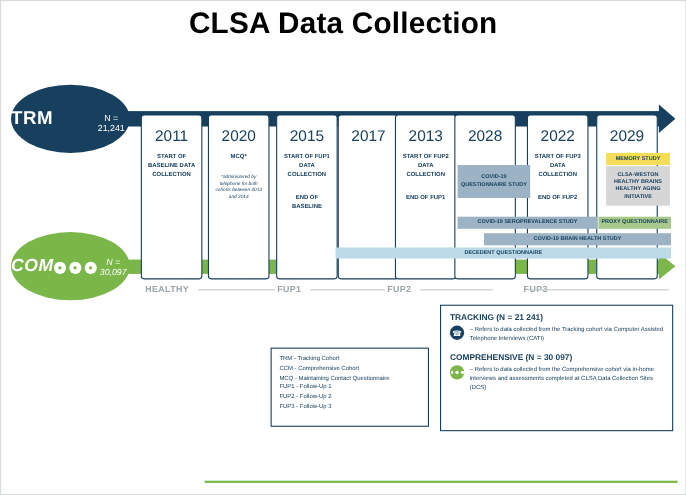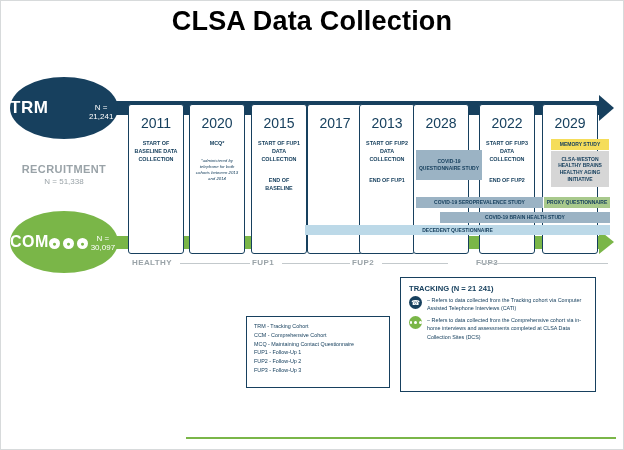--- a/index.html
+++ b/index.html
@@ -41,21 +41,21 @@
 
   
   .bubble{
     position:absolute;border-radius:50%;
     display:flex;align-items:center;justify-content:center;
     color:#fff;text-align:center;
   }
   #trm-bubble{left:10px;top:77px;width:108px;height:62px;background:#17405e;}
   #trm-bubble .b-name{font-size:17px;font-weight:bold;letter-spacing:.5px;}
   #trm-bubble .b-n{font-size:8px;margin-top:7px;padding-left:36px;}
-  #com-bubble{left:10px;top:211px;width:108px;height:62px;background:#7ab648;}
+  #com-bubble{left:10px;top:211px;width:108px;height:62px;background:#7ab648;font-style:italic;}
   #com-bubble .b-name{font-size:16px;font-weight:bold;letter-spacing:.5px;}
   #com-bubble .b-n{font-size:8px;margin-top:2px;}
   .com-icons{display:flex;gap:3px;margin-top:2px;}
   .com-icons span{
     width:11px;height:11px;border-radius:50%;background:#fff;color:#7ab648;
     font-size:7px;line-height:11px;display:inline-block;text-align:center;font-weight:bold;
   }
   
   #recruitment{
     position:absolute;left:8px;top:163px;width:112px;text-align:center;color:#9aa3a8;
@@ -88,21 +88,21 @@
   
   #abbrev{
     position:absolute;left:246px;top:316px;width:144px;height:72px;
     background:#fff;border:1.4px solid #17405e;
     padding:5px 7px;box-sizing:border-box;
   }
   #abbrev div{font-size:5.4px;line-height:1.62;color:#17405e;}
 
   
   #deflegend{
-    position:absolute;left:400px;top:277px;width:196px;height:115px;
+    position:absolute;left:400px;top:277px;width:212px;height:115px;
     background:#fff;border:1.4px solid #17405e;
     padding:6px 8px;box-sizing:border-box;
   }
   #deflegend .h{font-size:7.6px;font-weight:bold;color:#17405e;}
   #deflegend .row{display:flex;align-items:flex-start;gap:5px;margin-top:3px;}
   #deflegend .dot{
     width:13px;height:13px;border-radius:50%;background:#17405e;flex:0 0 auto;
     display:flex;align-items:center;justify-content:center;color:#fff;font-size:7px;
   }
   #deflegend .dot.green{background:#7ab648;gap:1px;}
@@ -135,24 +135,20 @@
   <div class="track" id="com-track">
     <div class="bar"></div>
     <div class="arrowhead"></div>
   </div>
 
   <div class="bubble" id="trm-bubble">
     <div class="b-name">TRM</div>
     <div class="b-n">N = 21,241</div>
   </div>
 
-  <div id="recruitment">
-    <div class="r-title">RECRUITMENT</div>
-    <div class="r-n">N = 51,338</div>
-  </div>
 
   <div class="bubble" id="com-bubble">
     <div class="b-name">COM</div>
     <div class="com-icons">
       <span>●</span>
       <span>●</span>
       <span>●</span>
     </div>
     <div class="b-n">N = 30,097</div>
   </div>
@@ -218,20 +214,21 @@
     <div>FUP2 - Follow-Up 2</div>
     <div>FUP3 - Follow-Up 3</div>
   </div>
 
   <div id="deflegend">
     <div class="h">TRACKING (N = 21 241)</div>
     <div class="row">
       <div class="dot">☎</div>
       <div class="txt">– Refers to data collected from the Tracking cohort via Computer Assisted Telephone Interviews (CATI)</div>
     </div>
+    <div class="h2">COMPREHENSIVE (N = 30 097)</div>
     <div class="row">
       <div class="dot green">
           <i></i>
           <i></i>
           <i></i>
         </div>
       <div class="txt">– Refers to data collected from the Comprehensive cohort via in-home interviews and assessments completed at CLSA Data Collection Sites (DCS)</div>
     </div>
   </div>
 

